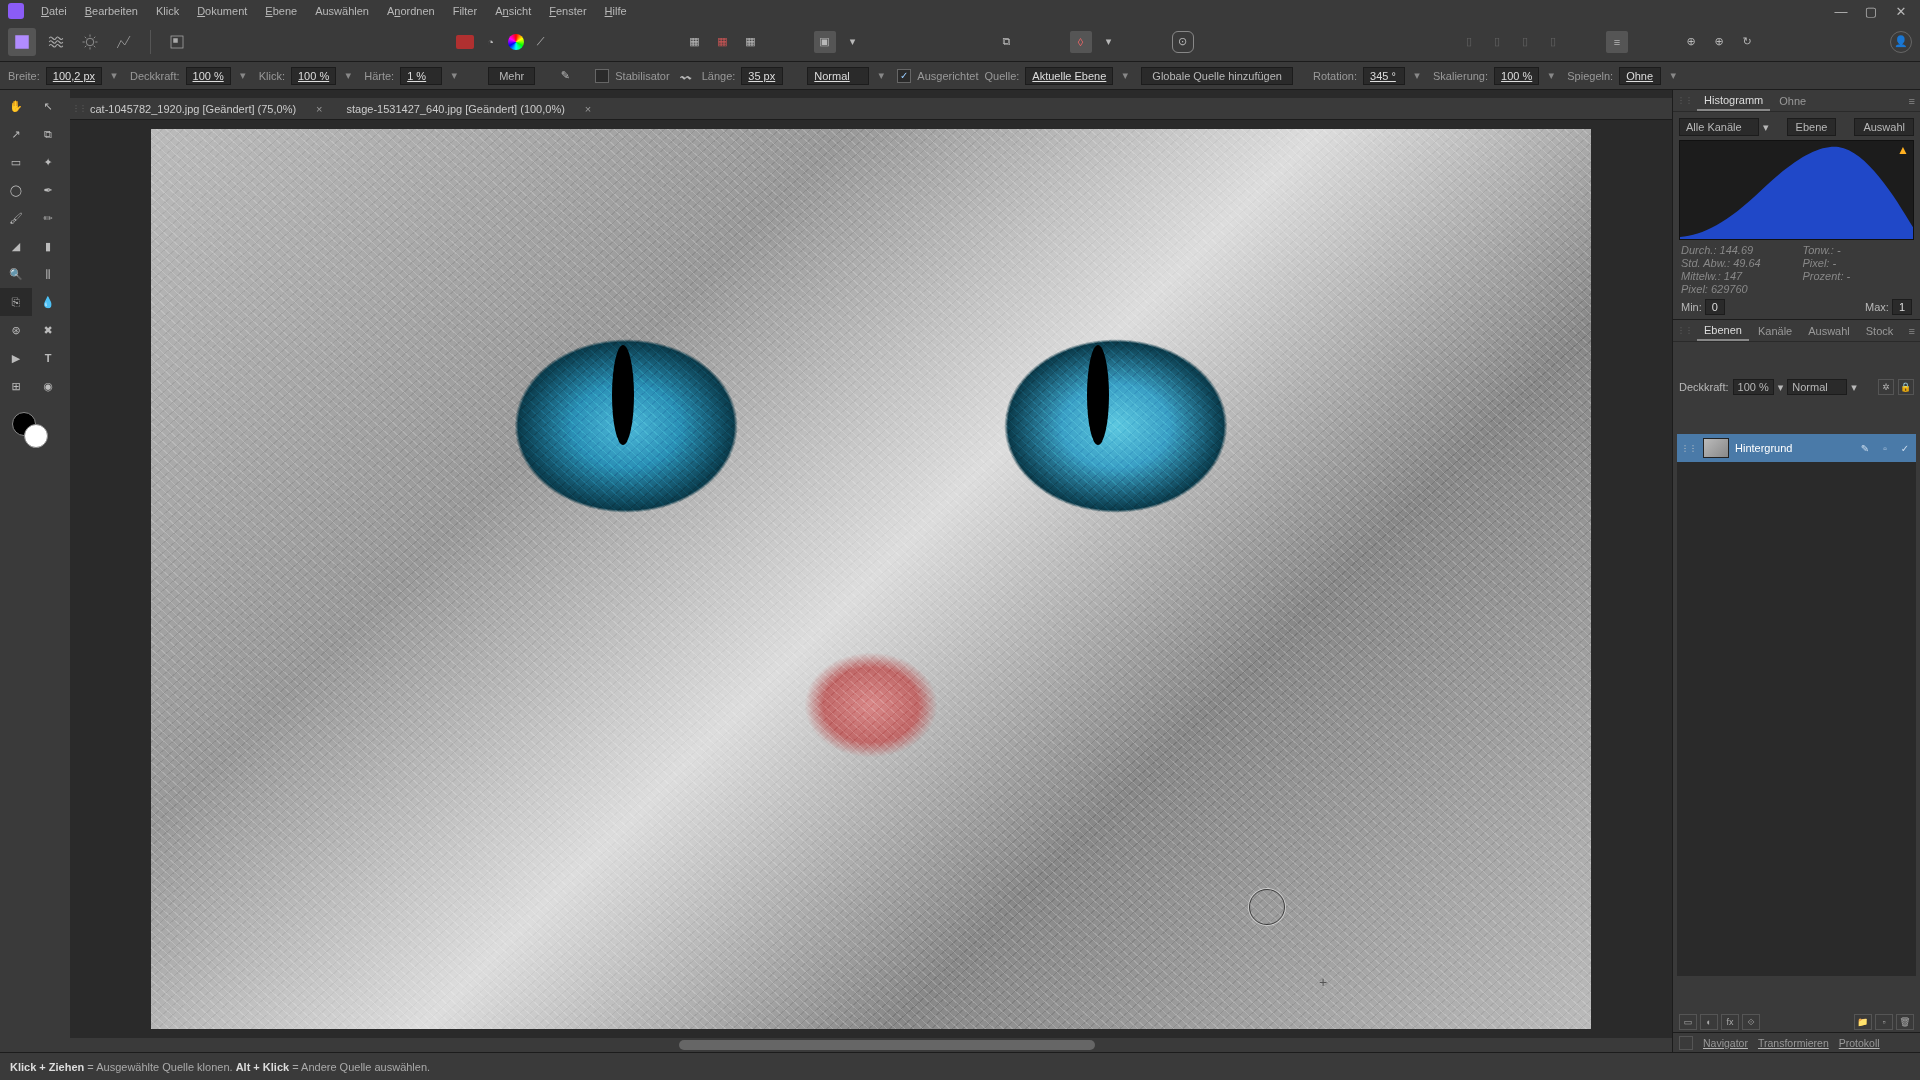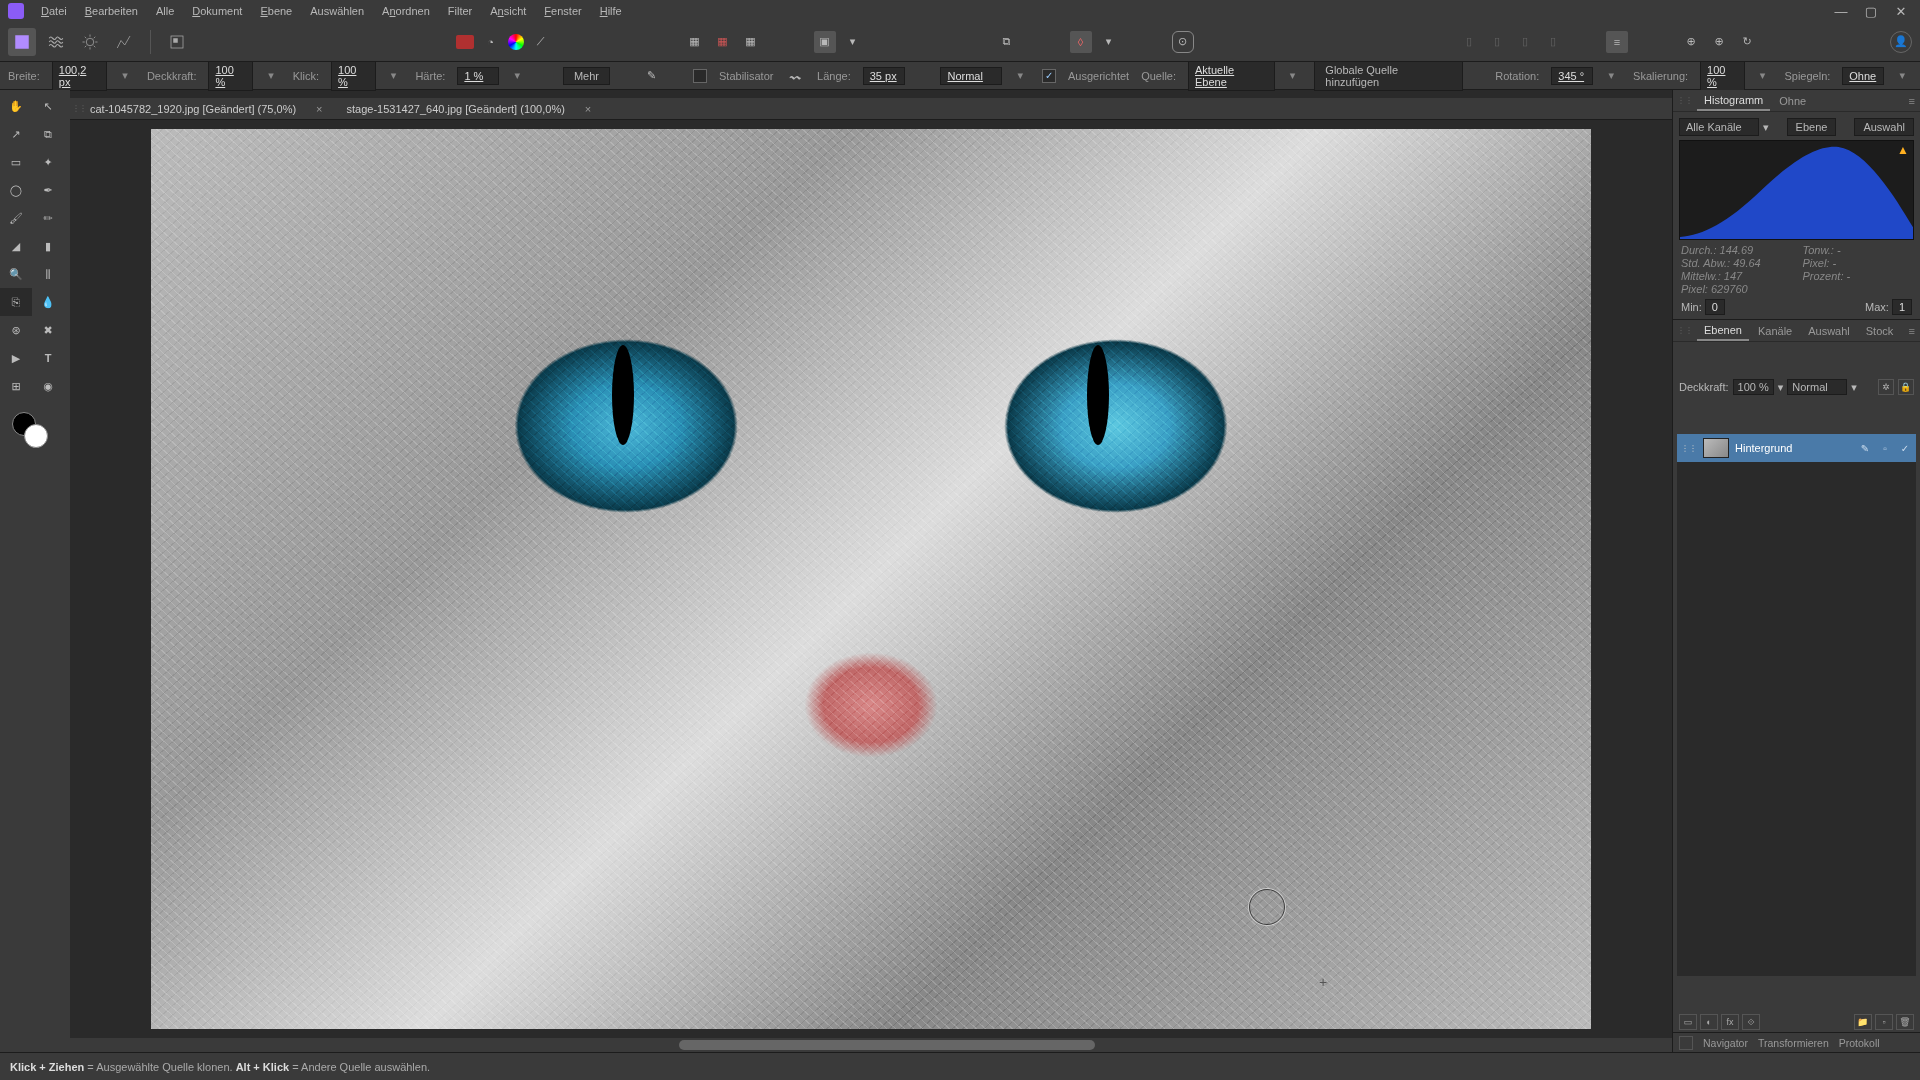--- a/index.html
+++ b/index.html
@@ -11,21 +11,21 @@
 .menubar .winctrl { margin-left:auto; display:flex; }
 .menubar .winctrl span { width:30px; text-align:center; cursor:pointer; font-size:13px; }
 .toolbar { height:40px; background:#3a3a3a; border-bottom:1px solid #1c1c1c; display:flex; align-items:center; padding:0 8px; gap:6px; }
 .tb-btn { width:28px; height:28px; display:flex; align-items:center; justify-content:center; border-radius:3px; cursor:pointer; color:#aaa; }
 .tb-btn.active { background:#555; }
 .tb-btn svg { width:18px; height:18px; }
 .tb-sep { width:1px; height:24px; background:#555; margin:0 6px; }
 .tb-spacer { flex:1; }
 .tb-small { width:22px; height:22px; display:flex; align-items:center; justify-content:center; cursor:pointer; border-radius:2px; }
 .tb-small.on { background:#555; }
-.ctxbar { height:28px; background:#3a3a3a; border-bottom:1px solid #1c1c1c; display:flex; align-items:center; padding:0 8px; gap:12px; font-size:11px; }
+.ctxbar { height:28px; background:#3a3a3a; border-bottom:1px solid #1c1c1c; display:flex; align-items:center; padding:0 8px; gap:6px; font-size:11px; }
 .ctxbar label { color:#999; }
 .ctxbar .val { background:#2a2a2a; border:1px solid #1c1c1c; padding:2px 6px; min-width:42px; display:inline-block; color:#ddd;text-decoration:underline; }
 .ctxbar .dd { width:12px; text-align:center; cursor:pointer; color:#888; margin-right:4px; }
 .ctxbar .btn { background:#2a2a2a; border:1px solid #1c1c1c; padding:2px 10px; cursor:pointer; }
 .ctxbar .chk { width:14px; height:14px; border:1px solid #666; background:#2a2a2a; cursor:pointer; display:inline-flex; align-items:center; justify-content:center; color:#9cf; font-size:10px; }
 .ctxbar .icn { width:20px; height:20px; display:flex; align-items:center; justify-content:center; cursor:pointer; }
 .workarea { position:absolute; top:90px; bottom:28px; left:0; right:0; display:flex; }
 .toolcol { width:70px; background:#3a3a3a; padding-top:2px; }
 .toolcol .trow { display:flex; }
 .toolcol .tool { width:32px; height:28px; display:flex; align-items:center; justify-content:center; cursor:pointer; color:#bbb; }
@@ -73,34 +73,34 @@
 .layers .opts .v { background:#2a2a2a; border:1px solid #1c1c1c; padding:1px 4px; }
 .layers .opts .ic { width:16px; height:16px; border:1px solid #555; cursor:pointer; display:flex; align-items:center; justify-content:center; font-size:9px; }
 .layerlist { flex:1; background:#2a2a2a; margin:2px 4px; }
 .layer { display:flex; align-items:center; height:28px; background:#4a7aa8; color:#fff; padding:0 4px; gap:6px; }
 .layer .grip { color:#ccc; font-size:8px; cursor:grab; }
 .layer .th { width:26px; height:20px; background:linear-gradient(135deg,#bbb,#888); border:1px solid #222; }
 .layer .ic { width:14px; text-align:center; color:#cde; cursor:pointer; font-size:10px; }
 .layerbtns { display:flex; justify-content:space-between; padding:2px 6px; }
 .layerbtns .g { display:flex; gap:3px; }
 .layerbtns .b { width:18px; height:16px; border:1px solid #555; cursor:pointer; display:flex; align-items:center; justify-content:center; font-size:9px; color:#aaa; }
-.bottomtabs { border-top:1px solid #1c1c1c; display:flex; height:20px; align-items:center; padding:0 6px; gap:10px; }
+.bottomtabs { border-top:1px solid #1c1c1c; display:flex; height:20px; align-items:center; padding:0 6px; gap:10px;text-decoration:underline; }
 .bottomtabs .pt { cursor:pointer; color:#999; font-size:10.5px; }
 .bottomtabs .sq { width:14px; height:14px; border:1px solid #555; cursor:pointer; }
 .status { position:absolute; bottom:0; left:0; right:0; height:28px; background:#3a3a3a; border-top:1px solid #1c1c1c; display:flex; align-items:center; padding:0 10px; font-size:11px; color:#aaa; }
 .status b { color:#ddd; font-weight:600; }
 </style>
 </head>
 <body>
 
 <div class="menubar">
   <div class="logo"></div>
   <div class="mitem"><u>D</u>atei</div>
   <div class="mitem"><u>B</u>earbeiten</div>
-  <div class="mitem">Alle</div>
+  <div class="mitem">Klick</div>
   <div class="mitem"><u>D</u>okument</div>
   <div class="mitem"><u>E</u>bene</div>
   <div class="mitem">Auswählen</div>
   <div class="mitem">A<u>n</u>ordnen</div>
   <div class="mitem">Filter</div>
   <div class="mitem">A<u>n</u>sicht</div>
   <div class="mitem"><u>F</u>enster</div>
   <div class="mitem"><u>H</u>ilfe</div>
   <div class="winctrl">
     <span>—</span>

